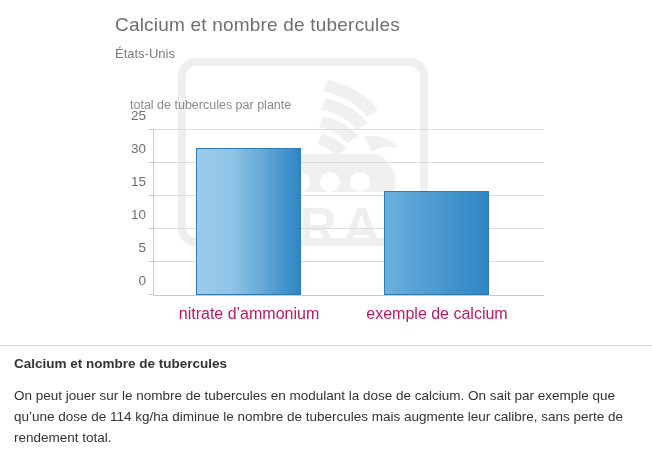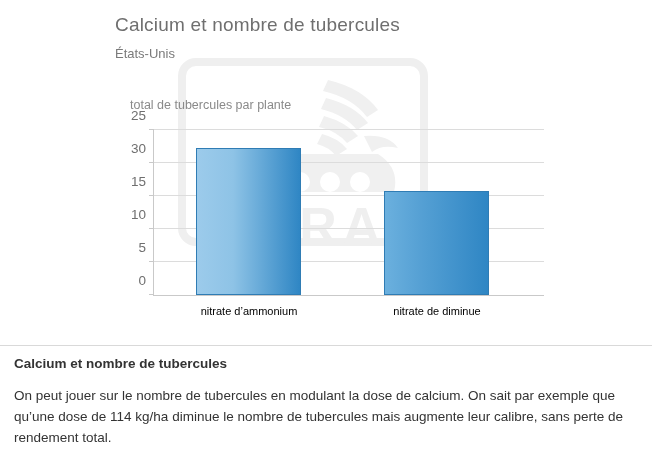--- a/index.html
+++ b/index.html
@@ -111,22 +111,22 @@
   }
   .bar.b2 {
     background: linear-gradient(to right, #6bb0de 0%, #55a0d4 35%, #2f86c4 100%);
   }
 
   .xtick {
     position: absolute;
     top: 100%;
     margin-top: 10px;
     transform: translateX(-50%);
-    font-size: 11px;
-    color: #000000;
+    font-size: 16px;
+    color: #be185d;
     white-space: nowrap;
   }
 
   .source {
     position: absolute;
     right: 62px;
     top: 300px;
     font-size: 11.5px;
     color: #7a7a7a;
   }
@@ -207,21 +207,21 @@
       <div class="ytick" style="bottom:99px;">15</div>
       <div class="ytick-mark" style="bottom:132px;"></div>
       <div class="ytick" style="bottom:132px;">30</div>
       <div class="ytick-mark" style="bottom:165px;"></div>
       <div class="ytick" style="bottom:165px;text-align:center;">25</div>
 
       <div class="bar b1" id="bar0" style="left: 42px; width: 105px; height: 147.18px;"></div>
       <div class="bar b2" id="bar1" style="left: 230px; width: 105px; height: 103.62px;"></div>
 
       <div class="xtick" style="left:95px;">nitrate d’ammonium</div>
-      <div class="xtick" style="left:283px;">nitrate de diminue</div>
+      <div class="xtick" style="left:283px;">exemple de calcium</div>
     </div>
 
   </div>
 
   <div class="divider"></div>
 
   <div class="body-block">
     <p class="body-title">Calcium et nombre de tubercules</p>
     <p class="body-text">On peut jouer sur le nombre de tubercules en modulant la dose de calcium. On sait par exemple que qu’une dose de 114 kg/ha diminue le nombre de tubercules mais augmente leur calibre, sans perte de rendement total.</p>
   </div>

